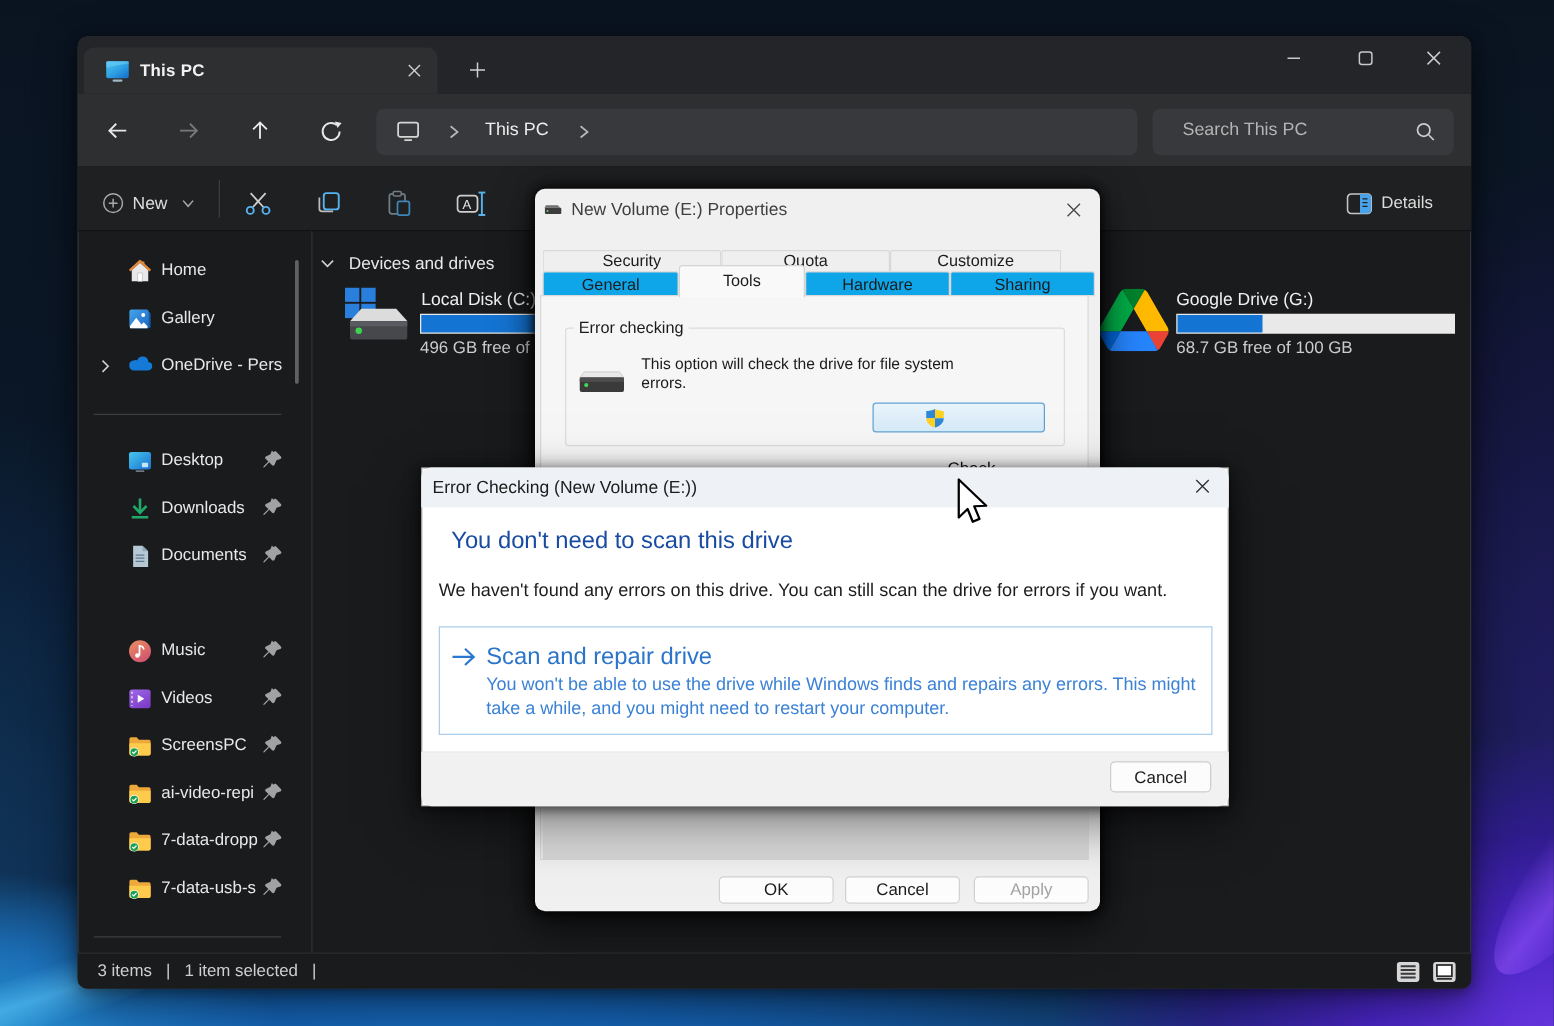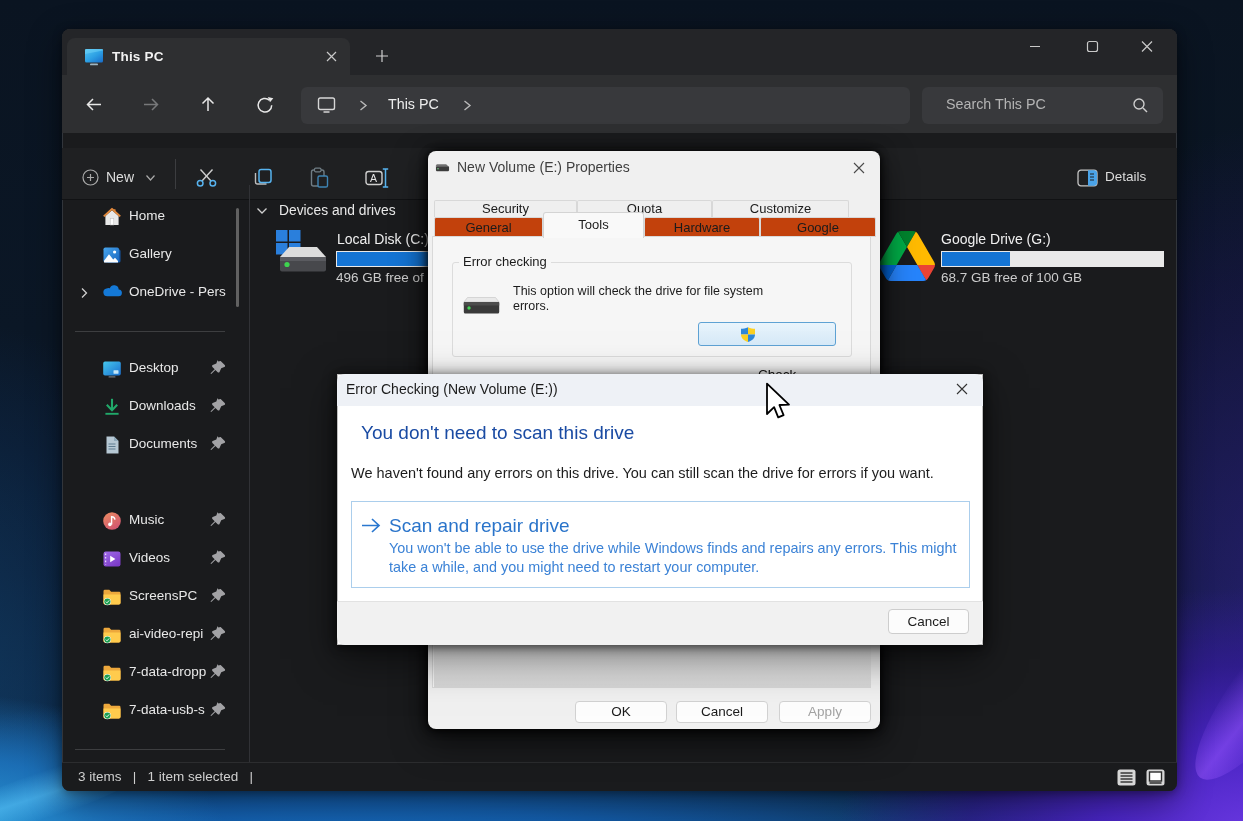--- a/index.html
+++ b/index.html
@@ -32,21 +32,21 @@
   }
   #tab .tlabel { position:absolute; left:45px; top:11px; font-size:13.5px; font-weight:700; color:#f2f2f2; letter-spacing:.2px; }
   #tab .tclose { position:absolute; }
   #newtab { position:absolute; left:311px; top:18px; width:18px; height:18px; color:#cfcfcf; font-size:16px; text-align:center; line-height:17px; font-weight:400; }
   .wbtn { position:absolute; }
   #navband { position:absolute; left:0; top:46px; width:100%; height:58px; background:#2e2f31; }
   .field { position:absolute; top:58px; height:37px; background:#38393c; border-radius:6px; }
   #crumb { left:239px; width:609px; }
   #search { left:860px; width:241px; }
   #search .ph { position:absolute; left:24px; top:9px; font-size:14.3px; color:#b4b4b4; }
-  #cmdbar { position:absolute; left:0; top:104px; width:100%; height:52px; background:#1f2022; border-bottom:1px solid #111214;margin-top:15px; }
+  #cmdbar { position:absolute; left:0; top:104px; width:100%; height:52px; background:#1f2022; border-bottom:1px solid #111214; }
   #cmdbar .sep { position:absolute; left:113px; top:11px; width:1px; height:30px; background:#3c3d40; }
 
   
   #sidebar { position:absolute; left:0; top:156px; width:187px; height:577px; }
   .sitem { position:absolute; left:0; width:187px; height:30px; }
   .sitem .icon { position:absolute; left:40px; top:5px; width:20px; height:20px; }
   .sitem .name { position:absolute; left:67px; top:6px; font-size:13.5px; color:#e8e8e8; white-space:nowrap; max-width:80px; overflow:hidden; }
   .sitem .pin { position:absolute; left:147px; top:6px; width:17px; height:17px; }
   .ssep { position:absolute; left:13px; width:150px; height:1px; background:#3d3e40; }
   #vdiv { position:absolute; left:187px; top:156px; width:1px; height:577px; background:#313236; }
@@ -68,21 +68,21 @@
   
   #props {
     position:absolute; left:428px; top:151px; width:452px; height:578px;
     background:#f0f0f0; border-radius:8px;
     box-shadow:0 12px 34px rgba(0,0,0,.6), 0 2px 8px rgba(0,0,0,.6), 0 0 18px rgba(0,0,0,.45), 0 0 7px rgba(0,0,0,.5);
     font-size:12px; color:#1b1b1b;
   }
   #props .ptitle { position:absolute; left:29px; top:8px; font-size:14px; color:#3f3f3f; }
   #props .pclose { position:absolute; }
   .tab1 { position:absolute; top:49px; height:17px; background:#efefef; border:1px solid #d8d8d8; border-bottom:none; border-radius:2px 2px 0 0; text-align:center; font-size:13px; padding-top:0px; color:#1b1b1b; }
-  .tab2 { position:absolute; top:66px; height:20px; background:#c2410c; border:1px solid #d8d8d8; border-radius:2px 2px 0 0; text-align:center; font-size:13px; padding-top:2px; color:#1b1b1b; }
+  .tab2 { position:absolute; top:66px; height:20px; background:#0ea5e9; border:1px solid #d8d8d8; border-radius:2px 2px 0 0; text-align:center; font-size:13px; padding-top:2px; color:#1b1b1b; }
   #tabtools { position:absolute; left:115px; top:61px; width:101px; height:26px; background:#f9f9f9; border:1px solid #d4d4d4; border-bottom:none; border-radius:3px 3px 0 0; text-align:center; font-size:13px; padding-top:4px; z-index:3; }
   #tabpage { position:absolute; left:4px; top:85px; width:439px; height:452px; background:#f6f6f6; border:1px solid #d9d9d9; }
   #groupbox { position:absolute; left:19px; top:25px; width:400px; height:95px; border:1px solid #dcdcdc; border-radius:3px; }
   #groupbox .glabel { position:absolute; left:6px; top:-9px; background:#f6f6f6; padding:0 4px; font-size:13px; }
   #gtext { position:absolute; left:60px; top:21px; font-size:12.5px; line-height:15.3px; }
   #checkbtn { position:absolute; left:245px; top:59px; width:138px; height:24px; background:linear-gradient(180deg,#e9f4fc 0%,#d6e9f8 100%); border:1px solid #5ea2d4; border-radius:3px; text-align:center; }
   #checkbtn span { font-size:13.5px; color:#111;margin-top:40px; }
   #shadowstrip { position:absolute; left:1px; top:408px; width:437px; height:43px; background:linear-gradient(180deg,#ededed 0%, #e3e3e3 55%, #d7d7d7 100%); }
   .pbtn { position:absolute; top:550px; width:92px; height:22px; background:#fdfdfd; border:1px solid #d2d2d2; border-radius:4px; text-align:center; font-size:13.5px; padding-top:2px; color:#1b1b1b; }
 
@@ -437,21 +437,21 @@
     </svg>
   <div class="ptitle">New Volume (E:) Properties</div>
   <svg class="pclose" style="position:absolute;left:424px;top:10px" width="14" height="14" viewBox="0 0 14 14">
       <path d="M2 2 12 12 M12 2 2 12" stroke="#4a4a4a" stroke-width="1.1"></path>
     </svg>
   <div class="tab1" style="left:6px;   width:143px;">Security</div>
   <div class="tab1" style="left:149px; width:135px;">Quota</div>
   <div class="tab1" style="left:284px; width:137px;">Customize</div>
   <div class="tab2" style="left:6px;   width:109px;">General</div>
   <div class="tab2" style="left:216px; width:116px;">Hardware</div>
-  <div class="tab2" style="left:332px; width:116px;">Google</div>
+  <div class="tab2" style="left:332px; width:116px;">Sharing</div>
   <div id="tabtools">Tools</div>
   <div id="tabpage">
     <div id="shadowstrip"></div>
     <div id="groupbox">
       <div class="glabel">Error checking</div>
       <svg style="position:absolute;left:10px;top:31px" width="37" height="21" viewBox="0 0 37 21">
         <path d="M4.5 3.5 h28 l3.5 4.5 h-35z" fill="#e9e9e9" stroke="#c2c2c2" stroke-width=".6"></path>
         <rect x="0.8" y="8" width="35.4" height="11.5" rx="1.5" fill="#3a3a3a"></rect>
         <rect x="0.8" y="8" width="35.4" height="3.5" fill="#4d4d4d"></rect>
         <circle cx="6" cy="14" r="1.7" fill="#43d455"></circle>

